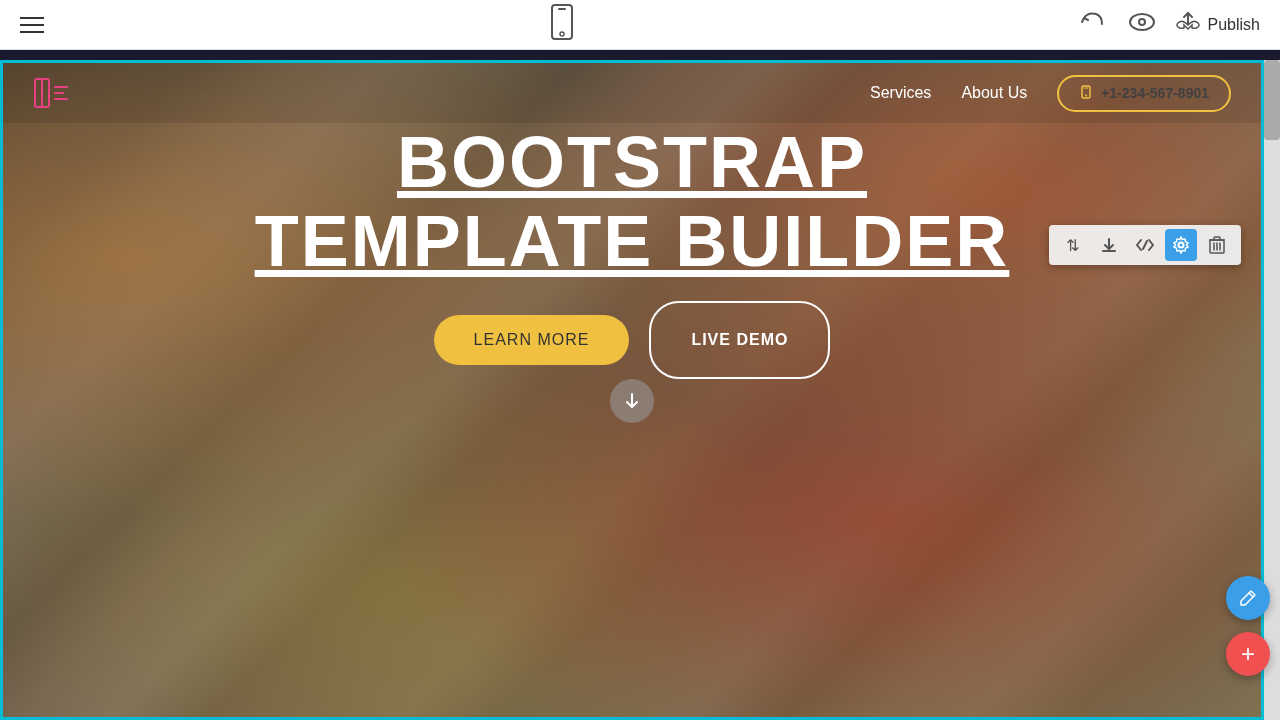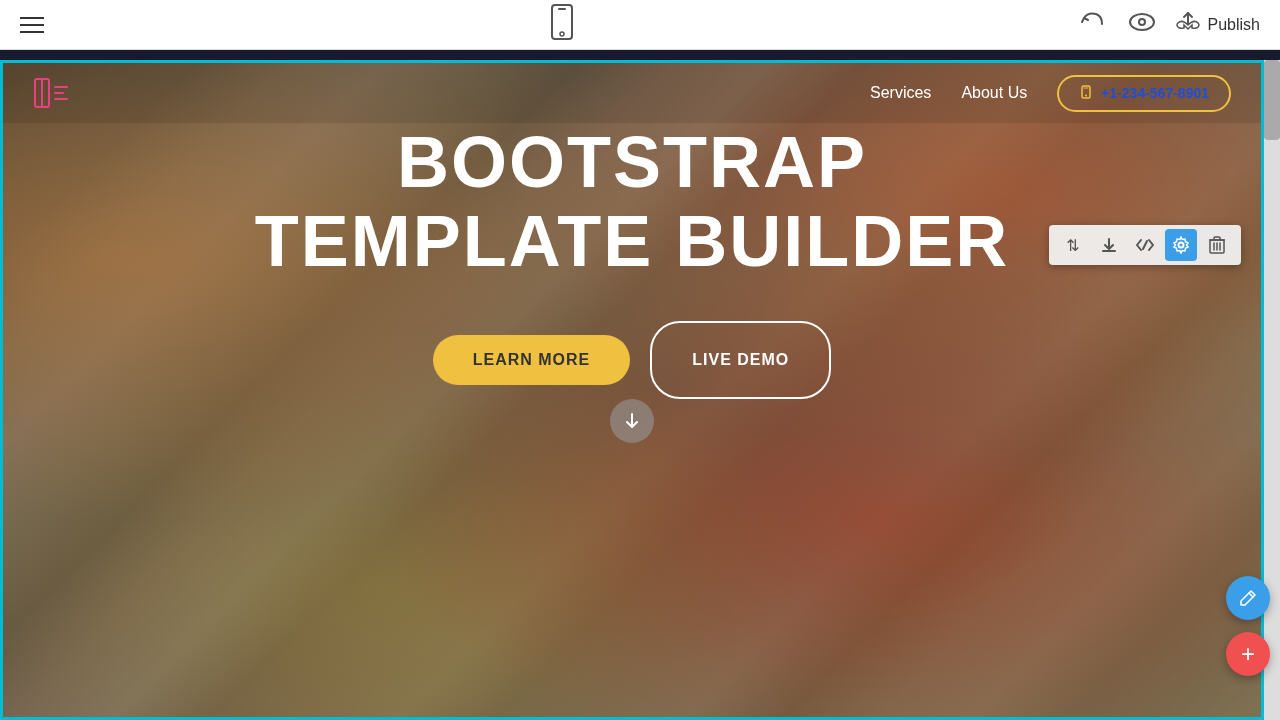--- a/index.html
+++ b/index.html
@@ -86,21 +86,21 @@
     }
     .logo-icon-svg { width: 100%; height: 100%; }
 
     .preview-nav-links { display: flex; align-items: center; gap: 30px; }
     .nav-link {
       color: #fff; font-size: 16px; font-weight: 500; text-decoration: none; cursor: pointer;
     }
     .phone-btn {
       display: flex; align-items: center; gap: 8px;
       border: 2px solid #f0c040; border-radius: 30px;
-      padding: 8px 20px; color: #1d4ed8; font-size: 14px; font-weight: 600;
+      padding: 8px 20px; color: #404040; font-size: 14px; font-weight: 600;
       cursor: pointer; background: transparent;
     }
     .phone-btn .phone-icon-small { font-size: 14px; color: #f0c040; }
 
     
     .section-toolbar {
       position: absolute; top: 162px; right: 20px; z-index: 20;
       display: flex; align-items: center; gap: 4px;
       background: rgba(240,240,240,0.95); border-radius: 4px;
       padding: 4px 8px; box-shadow: 0 2px 8px rgba(0,0,0,0.3);
@@ -114,25 +114,26 @@
     
     .hero-content {
       position: relative; z-index: 10;
       display: flex; flex-direction: column; align-items: center; justify-content: center;
       flex: 1;
       text-align: center; padding: 0 40px;
     }
     .hero-title {
       font-size: 72px; font-weight: 900; color: #fff; line-height: 1.1;
       text-transform: uppercase; letter-spacing: 2px;
-      margin-bottom: 40px;
+      margin-bottom: 20px;
+      text-decoration: underline;
     }
     .hero-buttons { display: flex; gap: 20px; align-items: center; }
     .btn-learn {
-      background: #f0c040; color: #333; font-size: 16px; font-weight: 700;
+      background: #f0c040; color: #333; font-size: 16px; font-weight: 400;
       border: none; border-radius: 30px; padding: 16px 40px;
       cursor: pointer; text-transform: uppercase; letter-spacing: 1px;
     }
     .btn-demo {
       background: transparent; color: #fff; font-size: 16px; font-weight: 700;
       border: 2px solid #fff; border-radius: 30px; padding: 28px 40px;
       cursor: pointer; text-transform: uppercase; letter-spacing: 1px;
     }
 
     

